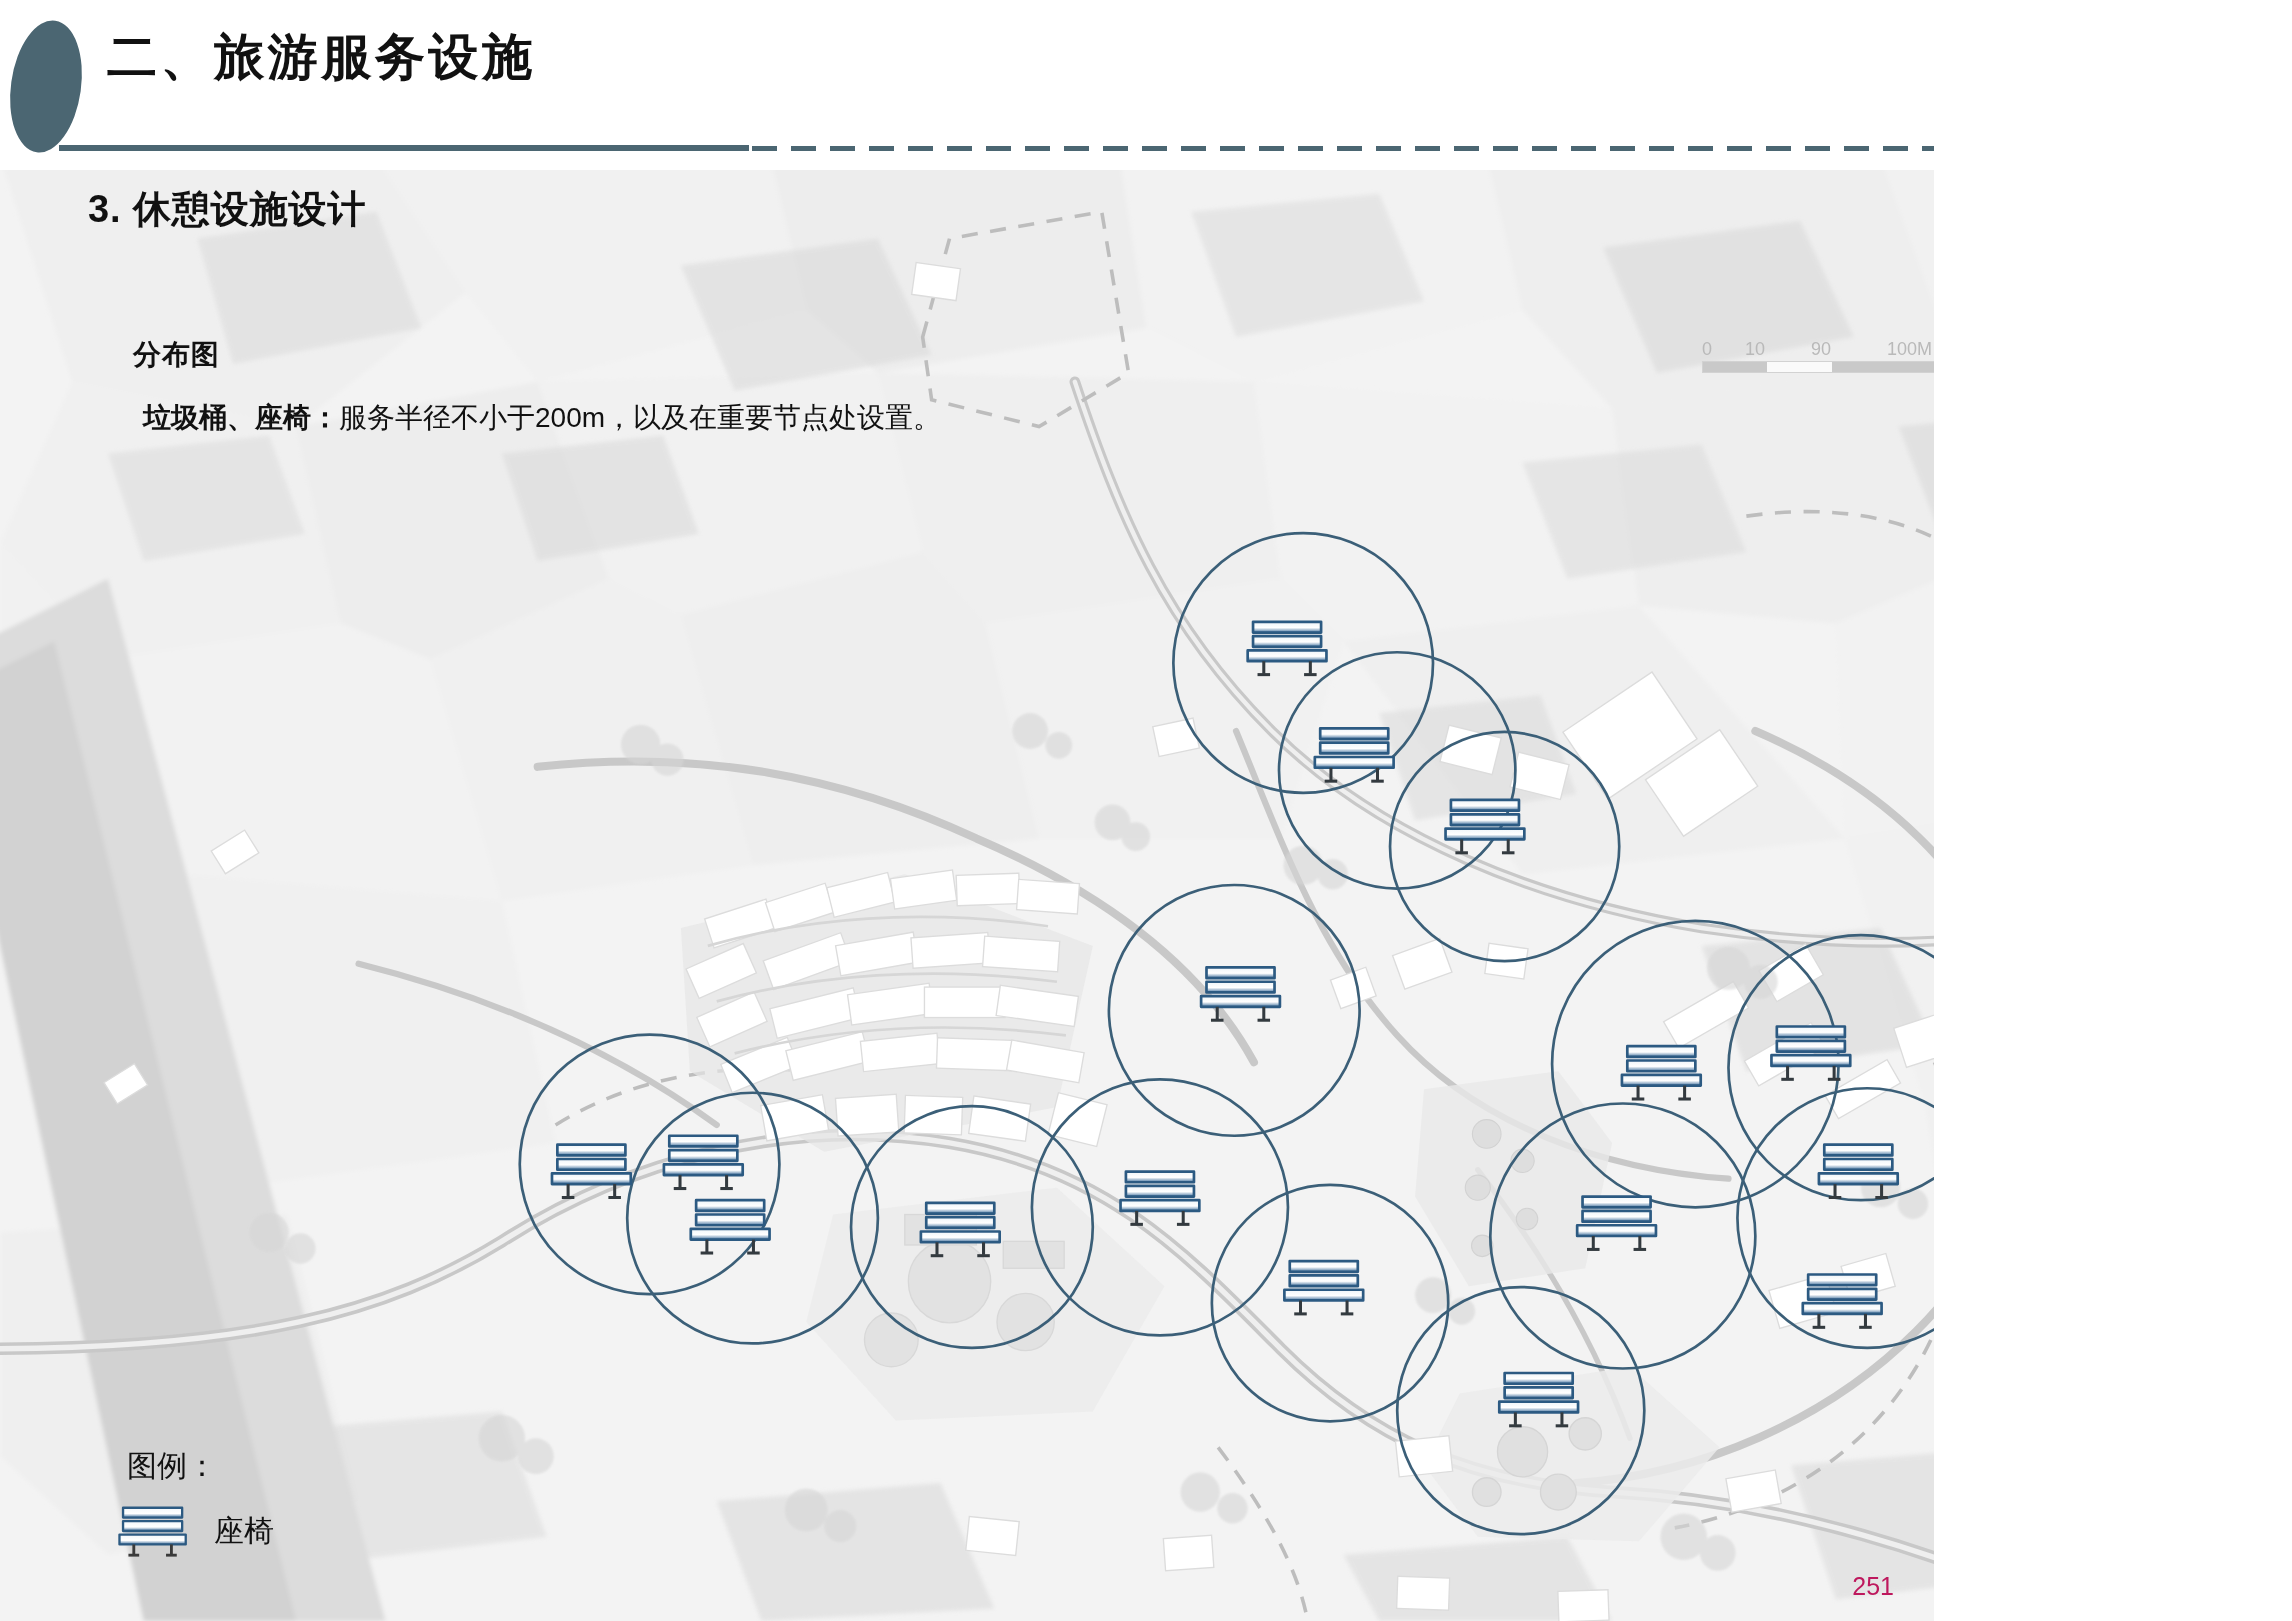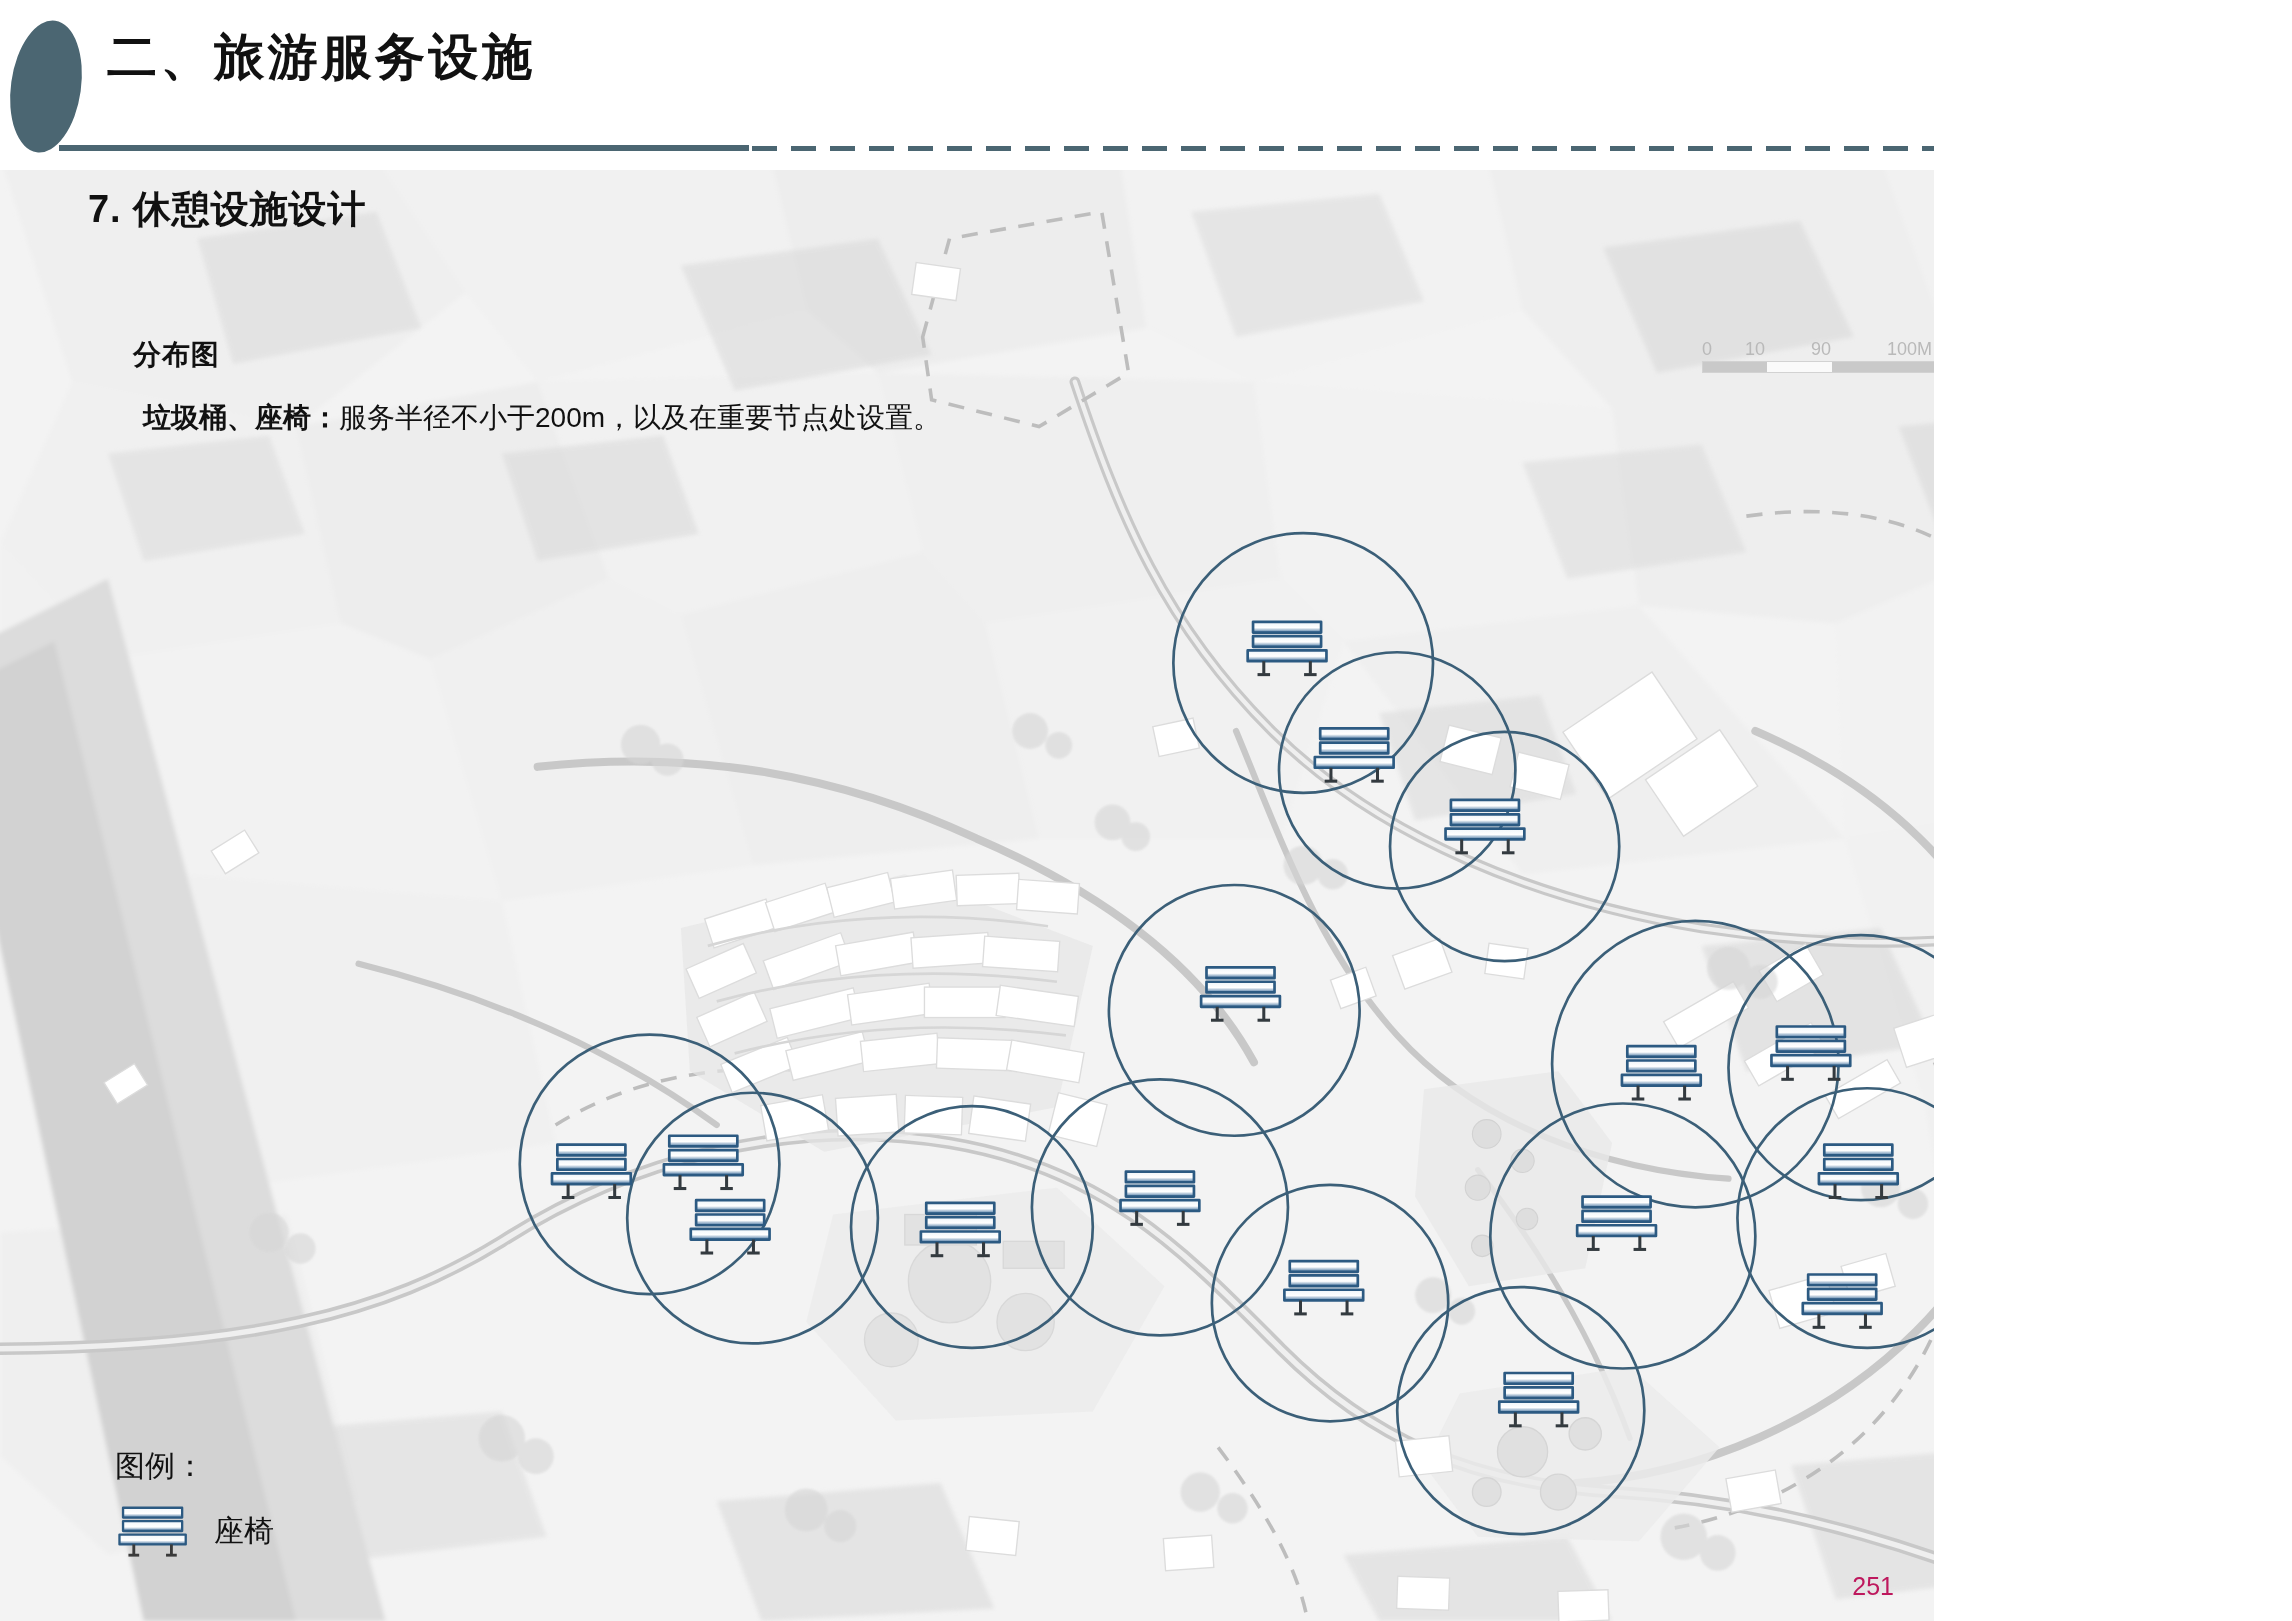--- a/index.html
+++ b/index.html
@@ -151,20 +151,21 @@
     position: absolute;
     left: 115px;
     top: 1446px;
     z-index: 45;
   }
   #legend-title {
     font-size: 30px;
     color: #111;
     margin-bottom: 16px;
     white-space: nowrap;
+    margin-left: 12px;
   }
   #legend-row {
     display: flex;
     align-items: center;
     gap: 22px;
   }
   #legend-label {
     font-size: 30px;
     color: #111;
     white-space: nowrap;
@@ -648,21 +649,21 @@
     </svg>
   </div>
 
   <div id="header-band">
     <div id="header-oval"></div>
     <div id="header-title">二、旅游服务设施</div>
     <div id="header-rule-solid"></div>
     <div id="header-rule-dashed"></div>
   </div>
 
-  <div id="section-title">7. 休憩设施设计</div>
+  <div id="section-title">3. 休憩设施设计</div>
   <div id="subtitle">分布图</div>
   <div id="desc-line">
     <span class="strong">垃圾桶、座椅：</span><span>服务半径不小于200m，以及在重要节点处设置。</span>
   </div>
 
   <div id="scalebar">
     <div class="labels">
       <span style="left:0px">0</span>
       <span style="left:43px">10</span>
       <span style="left:109px">90</span>

